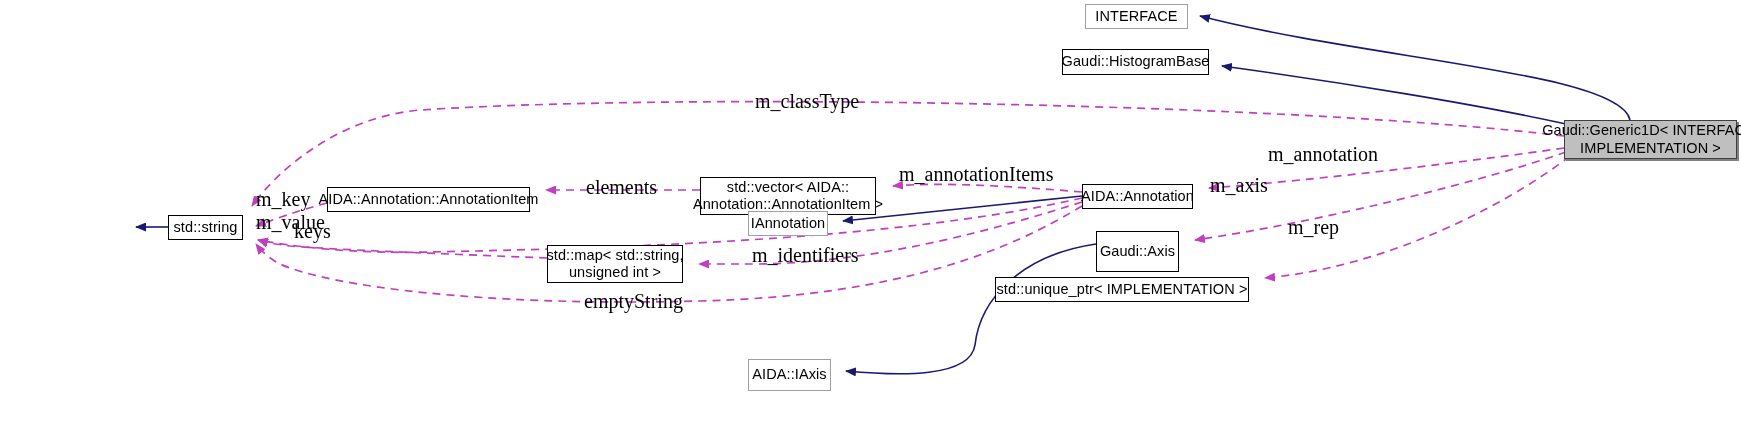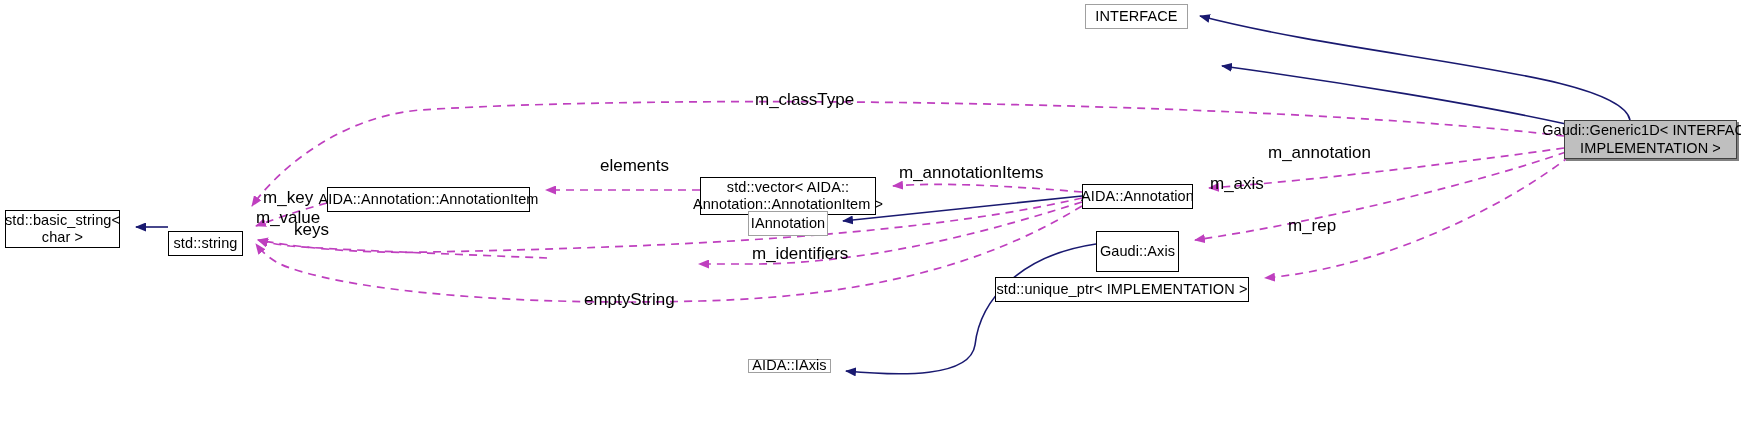--- a/index.html
+++ b/index.html
@@ -43,27 +43,26 @@
   }
   .node.highlight {
     background: #bfbfbf;
     border: 1px solid #404040;
   }
   .node.shadow {
     box-shadow: 2px 2px 0 0 #808080;
   }
   .edge-label {
     position: absolute;
-    font-family: Liberation Sans, sans-serif;
-    font-size: 17px;
+    font-family: Liberation Serif, serif;
+    font-size: 20px;
     color: #000000;
     white-space: pre;
     background: transparent;
     line-height: 1.15;
-    text-align: center;
   }
 </style>
 </head>
 <body>
 
 <div id="diagram">
 
   <svg id="edge-layer" viewBox="0 0 1741 431" width="1741" height="431" xmlns="http://www.w3.org/2000/svg">
     <defs>
       <marker id="arrow-inherit" markerWidth="11" markerHeight="9" refX="10" refY="4.5" orient="auto" markerUnits="userSpaceOnUse">
@@ -110,73 +109,76 @@
       <path d="M1566,152 C1480,182 1320,222 1195,240" marker-end="url(#arrow-usage)"></path>
        std::unique_ptr --&gt;
       <path d="M1570,156 C1500,210 1380,268 1265,278" marker-end="url(#arrow-usage)"></path>
     </g>
   </svg>
 
   <div class="node grayborder" style="left:1085px; top:4px; width:103px; height:25px;">
     <span>INTERFACE</span>
   </div>
 
+  <div class="node" style="left:1062px; top:49px; width:147px; height:26px;">
+    <span>Gaudi::HistogramBase</span>
+  </div>
 
   <div class="node highlight shadow" style="left:1564px; top:120px; width:173px; height:39px;">
     <span>Gaudi::Generic1D&lt; INTERFACE,
 IMPLEMENTATION &gt;</span>
   </div>
 
-  <div class="node" style="left:5px; top:210px; width:115px; height:38px;">
-    <span>std::basic_string&lt;
-char &gt;</span>
-  </div>
 
-  <div class="node" style="left:168px; top:215px; width:75px; height:25px;margin-top:16px;">
+  <div class="node" style="left:168px; top:215px; width:75px; height:25px;">
     <span>std::string</span>
   </div>
 
   <div class="node" style="left:327px; top:187px; width:203px; height:25px;">
     <span>AIDA::Annotation::AnnotationItem</span>
   </div>
 
   <div class="node" style="left:700px; top:177px; width:176px; height:38px;">
     <span>std::vector&lt; AIDA::
 Annotation::AnnotationItem &gt;</span>
   </div>
 
+  <div class="node" style="left:547px; top:245px; width:136px; height:38px;">
+    <span>std::map&lt; std::string,
+unsigned int &gt;</span>
+  </div>
 
   <div class="node grayborder" style="left:748px; top:211px; width:80px; height:25px;">
     <span>IAnnotation</span>
   </div>
 
   <div class="node" style="left:1082px; top:184px; width:111px; height:25px;">
     <span>AIDA::Annotation</span>
   </div>
 
   <div class="node" style="left:1096px; top:231px; width:83px; height:41px;">
     <span>Gaudi::Axis</span>
   </div>
 
   <div class="node" style="left:995px; top:277px; width:254px; height:25px;">
     <span>std::unique_ptr&lt; IMPLEMENTATION &gt;</span>
   </div>
 
-  <div class="node grayborder" style="left:748px; top:359px; width:83px; height:14px;">
+  <div class="node grayborder" style="left:748px; top:359px; width:83px; height:32px;">
     <span>AIDA::IAxis</span>
   </div>
 
   <div class="edge-label" style="left:755px; top:90px;">m_classType</div>
 
   <div class="edge-label" style="left:256px; top:188px;">m_key
 m_value</div>
 
   <div class="edge-label" style="left:262px; top:220px;margin-left:32px;">keys</div>
 
-  <div class="edge-label" style="left:586px; top:156px;margin-left:14px;">elements</div>
+  <div class="edge-label" style="left:586px; top:176px;">elements</div>
 
   <div class="edge-label" style="left:899px; top:163px;">m_annotationItems</div>
 
   <div class="edge-label" style="left:752px; top:244px;">m_identifiers</div>
 
   <div class="edge-label" style="left:584px; top:290px;">emptyString</div>
 
   <div class="edge-label" style="left:1268px; top:143px;">m_annotation</div>
 
   <div class="edge-label" style="left:1210px; top:174px;">m_axis</div>

